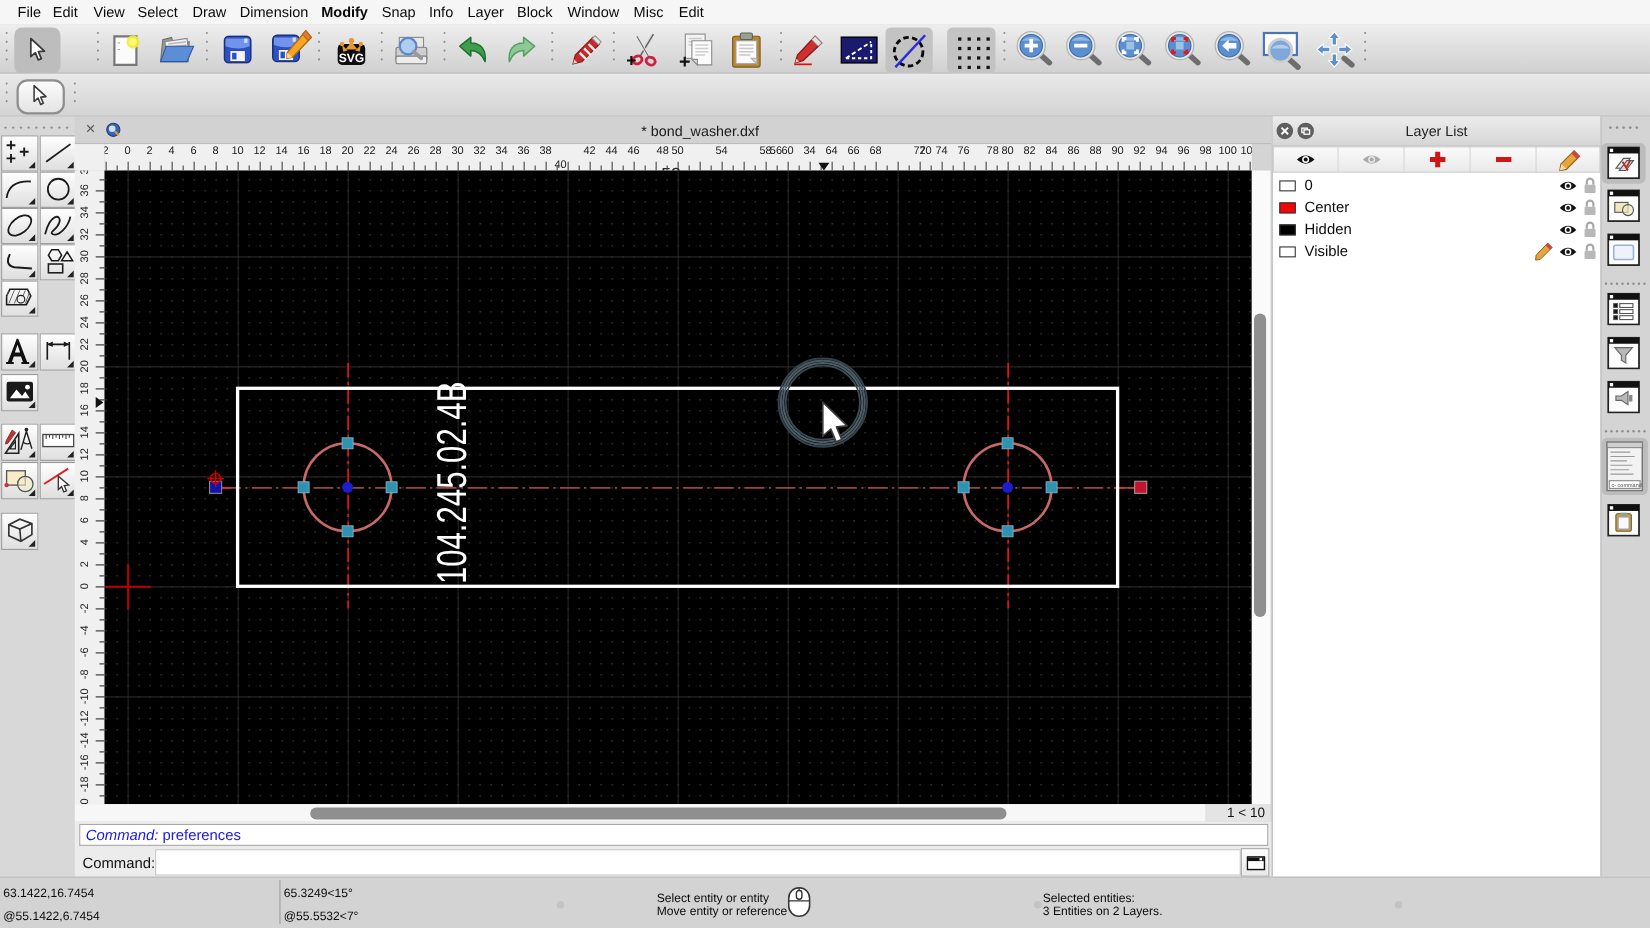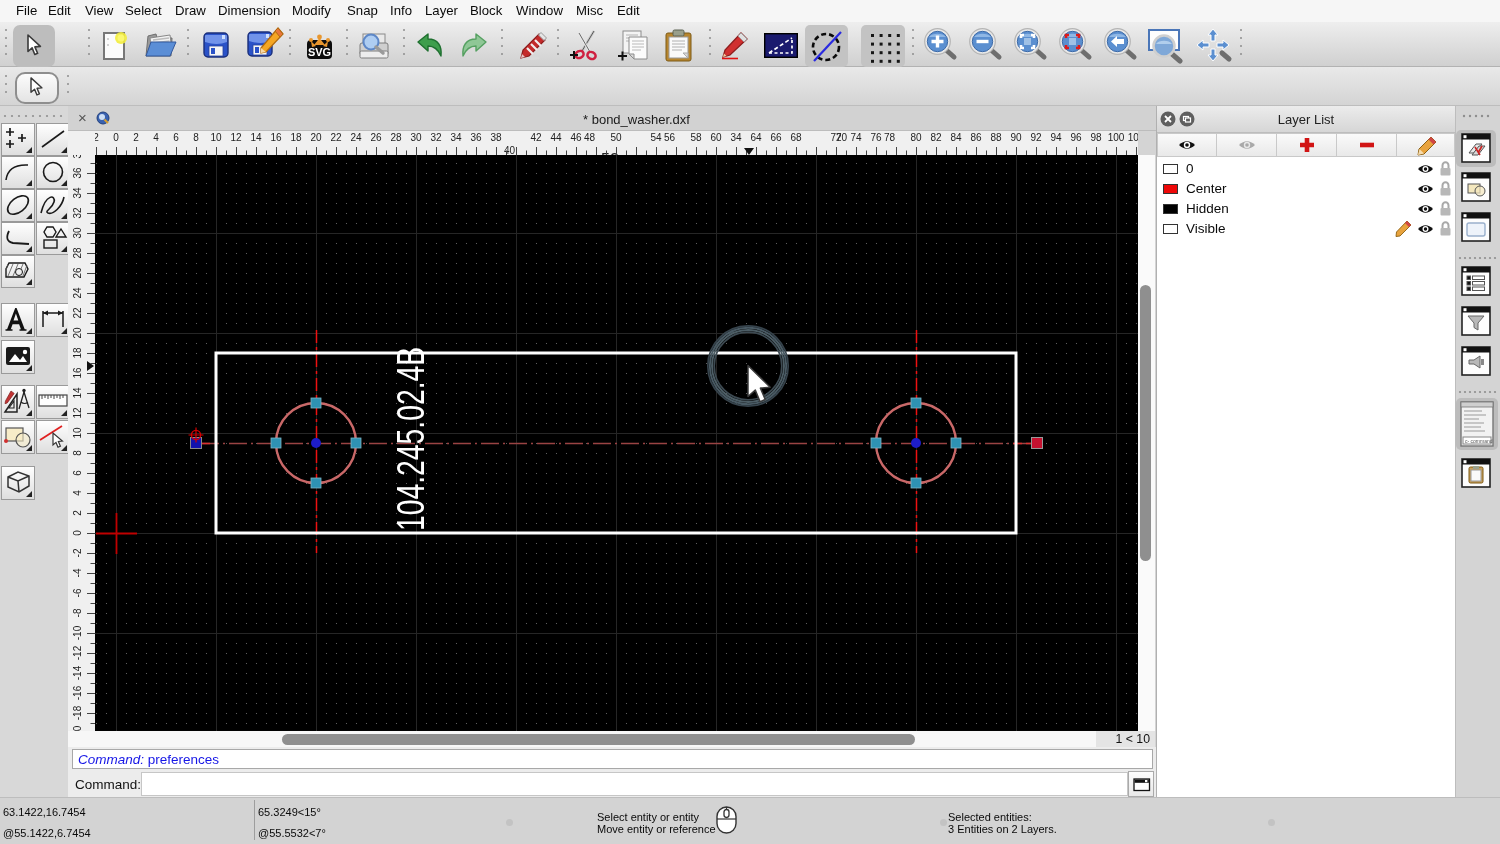--- a/index.html
+++ b/index.html
@@ -8,21 +8,21 @@
 </style></head>
 <body>
 
 <div class="abs" style="left:0;top:0;width:1500px;height:22px;background:#f6f6f6;"></div>
 <div class="abs" style="left:16px;top:3px;font-size:13.2px;color:#0a0a0a;">File</div>
 <div class="abs" style="left:48px;top:3px;font-size:13.2px;color:#0a0a0a;">Edit</div>
 <div class="abs" style="left:85px;top:3px;font-size:13.2px;color:#0a0a0a;">View</div>
 <div class="abs" style="left:125px;top:3px;font-size:13.2px;color:#0a0a0a;">Select</div>
 <div class="abs" style="left:175px;top:3px;font-size:13.2px;color:#0a0a0a;">Draw</div>
 <div class="abs" style="left:218px;top:3px;font-size:13.2px;color:#0a0a0a;">Dimension</div>
-<div class="abs" style="left:292px;top:3px;font-size:13.2px;color:#0a0a0a;">Modify</div>
+<div class="abs" style="left:292px;top:3px;font-size:13.2px;color:#0a0a0a;font-weight:bold;">Modify</div>
 <div class="abs" style="left:347px;top:3px;font-size:13.2px;color:#0a0a0a;">Snap</div>
 <div class="abs" style="left:390px;top:3px;font-size:13.2px;color:#0a0a0a;">Info</div>
 <div class="abs" style="left:425px;top:3px;font-size:13.2px;color:#0a0a0a;">Layer</div>
 <div class="abs" style="left:470px;top:3px;font-size:13.2px;color:#0a0a0a;">Block</div>
 <div class="abs" style="left:516px;top:3px;font-size:13.2px;color:#0a0a0a;">Window</div>
 <div class="abs" style="left:576px;top:3px;font-size:13.2px;color:#0a0a0a;">Misc</div>
 <div class="abs" style="left:617px;top:3px;font-size:13.2px;color:#0a0a0a;">Edit</div>
 <div class="abs" style="left:0;top:22px;width:1500px;height:45px;background:linear-gradient(#eeeeee,#d0d0d0);border-bottom:1px solid #b2b2b2;"></div>
 <div class="abs" style="left:13px;top:25px;width:42px;height:42px;background:#bdbdbd;border-radius:7px;"></div>
 <svg class="abs" style="left:5px;top:28px;" width="3" height="34">
@@ -434,36 +434,36 @@
     <div class="abs" style="left:289px;top:1px;width:24px;text-align:center;font-size:10px;color:#222;">28</div>
     <div class="abs" style="left:309px;top:1px;width:24px;text-align:center;font-size:10px;color:#222;">30</div>
     <div class="abs" style="left:329px;top:1px;width:24px;text-align:center;font-size:10px;color:#222;">32</div>
     <div class="abs" style="left:349px;top:1px;width:24px;text-align:center;font-size:10px;color:#222;">34</div>
     <div class="abs" style="left:369px;top:1px;width:24px;text-align:center;font-size:10px;color:#222;">36</div>
     <div class="abs" style="left:389px;top:1px;width:24px;text-align:center;font-size:10px;color:#222;">38</div>
     <div class="abs" style="left:409px;top:14px;width:24px;text-align:left;font-size:10px;color:#222;">40</div>
     <div class="abs" style="left:429px;top:1px;width:24px;text-align:center;font-size:10px;color:#222;">42</div>
     <div class="abs" style="left:449px;top:1px;width:24px;text-align:center;font-size:10px;color:#222;">44</div>
     <div class="abs" style="left:469px;top:1px;width:24px;text-align:center;font-size:10px;color:#222;">46</div>
-    <div class="abs" style="left:489px;top:1px;width:24px;text-align:left;font-size:10px;color:#222;">48</div>
+    <div class="abs" style="left:489px;top:1px;width:24px;text-align:right;font-size:10px;color:#222;">48</div>
     <div class="abs" style="left:509px;top:1px;width:24px;text-align:center;font-size:10px;color:#222;">50</div>
     <div class="abs" style="left:503px;top:1px;width:24px;text-align:center;font-size:16px;color:#222;margin-top:19px;">52</div>
     <div class="abs" style="left:549px;top:1px;width:24px;text-align:center;font-size:10px;color:#222;">54</div>
-    <div class="abs" style="left:569px;top:1px;width:24px;text-align:left;font-size:10px;color:#222;">56</div>
+    <div class="abs" style="left:592px;top:1px;width:24px;text-align:right;font-size:10px;color:#222;">56</div>
     <div class="abs" style="left:589px;top:1px;width:24px;text-align:center;font-size:10px;color:#222;">58</div>
     <div class="abs" style="left:609px;top:1px;width:24px;text-align:center;font-size:10px;color:#222;">60</div>
     <div class="abs" style="left:629px;top:1px;width:24px;text-align:center;font-size:10px;color:#222;">34</div>
     <div class="abs" style="left:649px;top:1px;width:24px;text-align:center;font-size:10px;color:#222;">64</div>
     <div class="abs" style="left:669px;top:1px;width:24px;text-align:center;font-size:10px;color:#222;">66</div>
     <div class="abs" style="left:689px;top:1px;width:24px;text-align:center;font-size:10px;color:#222;">68</div>
     <div class="abs" style="left:728px;top:1px;width:24px;text-align:right;font-size:10px;color:#222;">70</div>
     <div class="abs" style="left:729px;top:1px;width:24px;text-align:center;font-size:10px;color:#222;">72</div>
     <div class="abs" style="left:749px;top:1px;width:24px;text-align:center;font-size:10px;color:#222;">74</div>
     <div class="abs" style="left:769px;top:1px;width:24px;text-align:center;font-size:10px;color:#222;">76</div>
-    <div class="abs" style="left:789px;top:1px;width:24px;text-align:left;font-size:10px;color:#222;">78</div>
+    <div class="abs" style="left:789px;top:1px;width:24px;text-align:right;font-size:10px;color:#222;">78</div>
     <div class="abs" style="left:809px;top:1px;width:24px;text-align:center;font-size:10px;color:#222;">80</div>
     <div class="abs" style="left:829px;top:1px;width:24px;text-align:center;font-size:10px;color:#222;">82</div>
     <div class="abs" style="left:849px;top:1px;width:24px;text-align:center;font-size:10px;color:#222;">84</div>
     <div class="abs" style="left:869px;top:1px;width:24px;text-align:center;font-size:10px;color:#222;">86</div>
     <div class="abs" style="left:889px;top:1px;width:24px;text-align:center;font-size:10px;color:#222;">88</div>
     <div class="abs" style="left:909px;top:1px;width:24px;text-align:center;font-size:10px;color:#222;">90</div>
     <div class="abs" style="left:929px;top:1px;width:24px;text-align:center;font-size:10px;color:#222;">92</div>
     <div class="abs" style="left:949px;top:1px;width:24px;text-align:center;font-size:10px;color:#222;">94</div>
     <div class="abs" style="left:969px;top:1px;width:24px;text-align:center;font-size:10px;color:#222;">96</div>
     <div class="abs" style="left:989px;top:1px;width:24px;text-align:center;font-size:10px;color:#222;">98</div>

